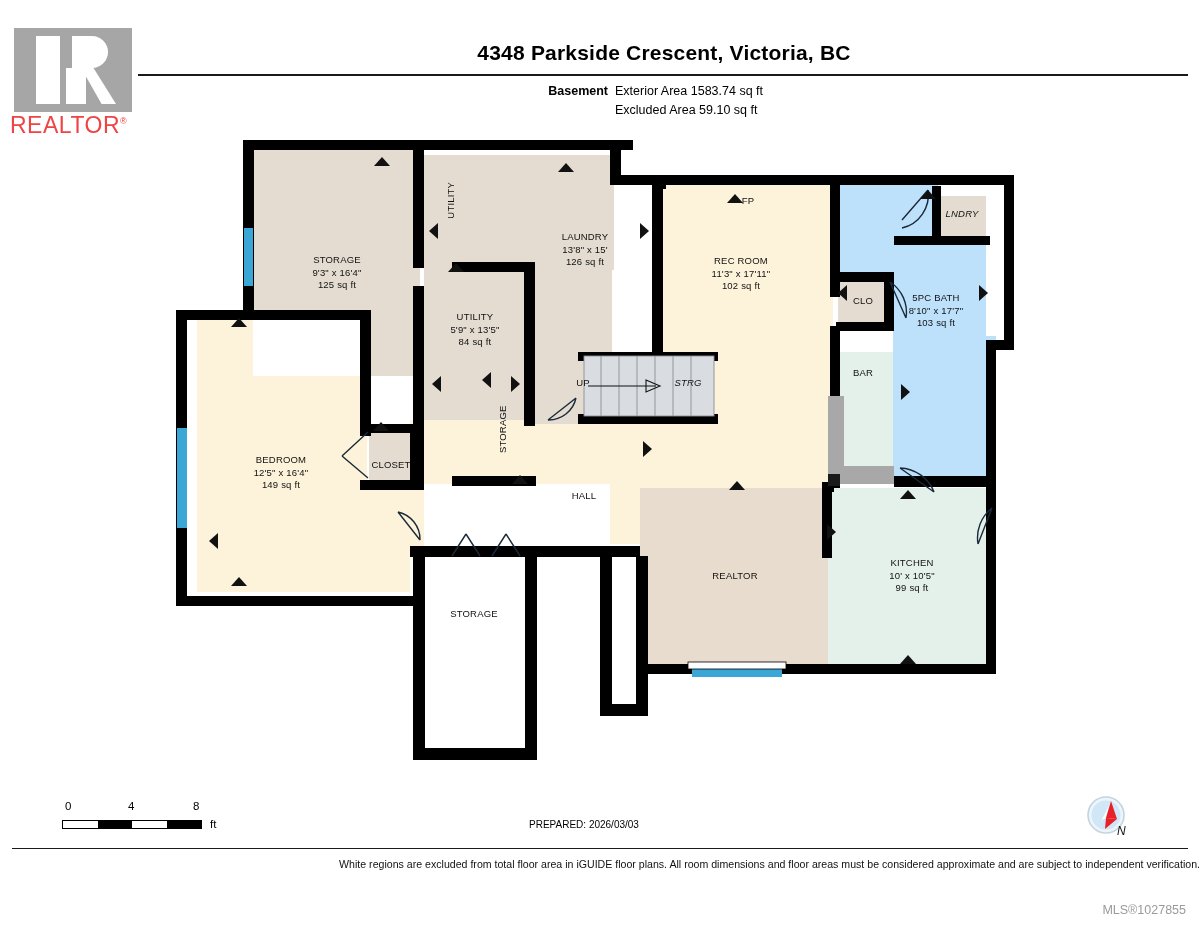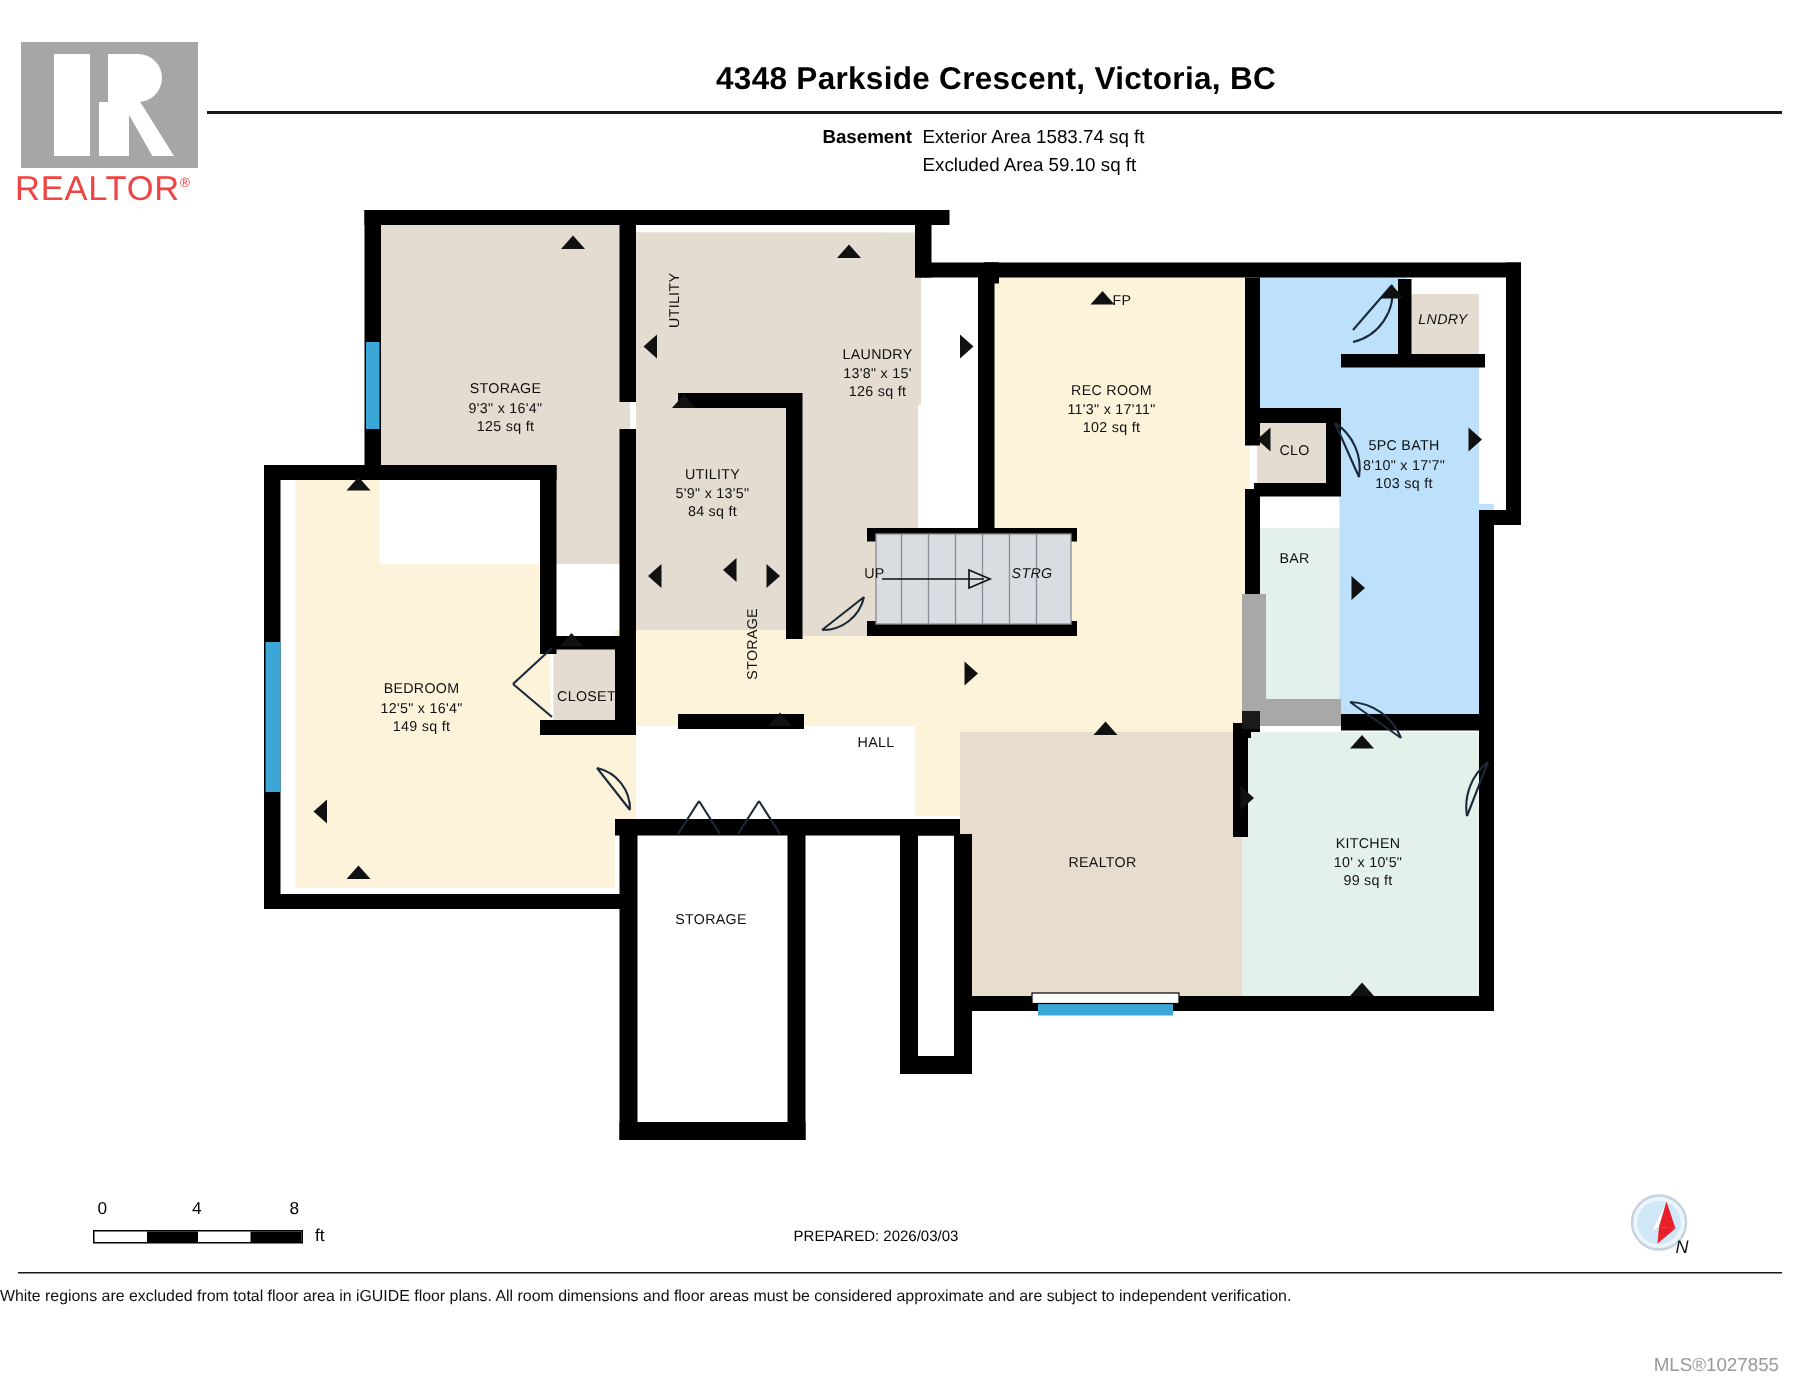--- a/index.html
+++ b/index.html
@@ -145,21 +145,21 @@
     position: absolute; left: 34px; top: 31px;
     font-size: 12px; font-style: italic; color: #111;
   }
 
   #footer-rule {
     position: absolute; left: 12px; top: 848px;
     width: 1176px; height: 1.4px; background: #1a1a1a;
   }
   #disclaimer {
     position: absolute; left: 0; top: 858px;
-    width: 1200px; text-align: left;
+    width: 1200px; text-align: right;
     font-size: 10.6px; color: #111;
   }
   #mls {
     position: absolute; right: 14px; top: 903px;
     font-size: 12.5px; color: #9a9a9a;
   }
 </style>
 </head>
 <body>
 

